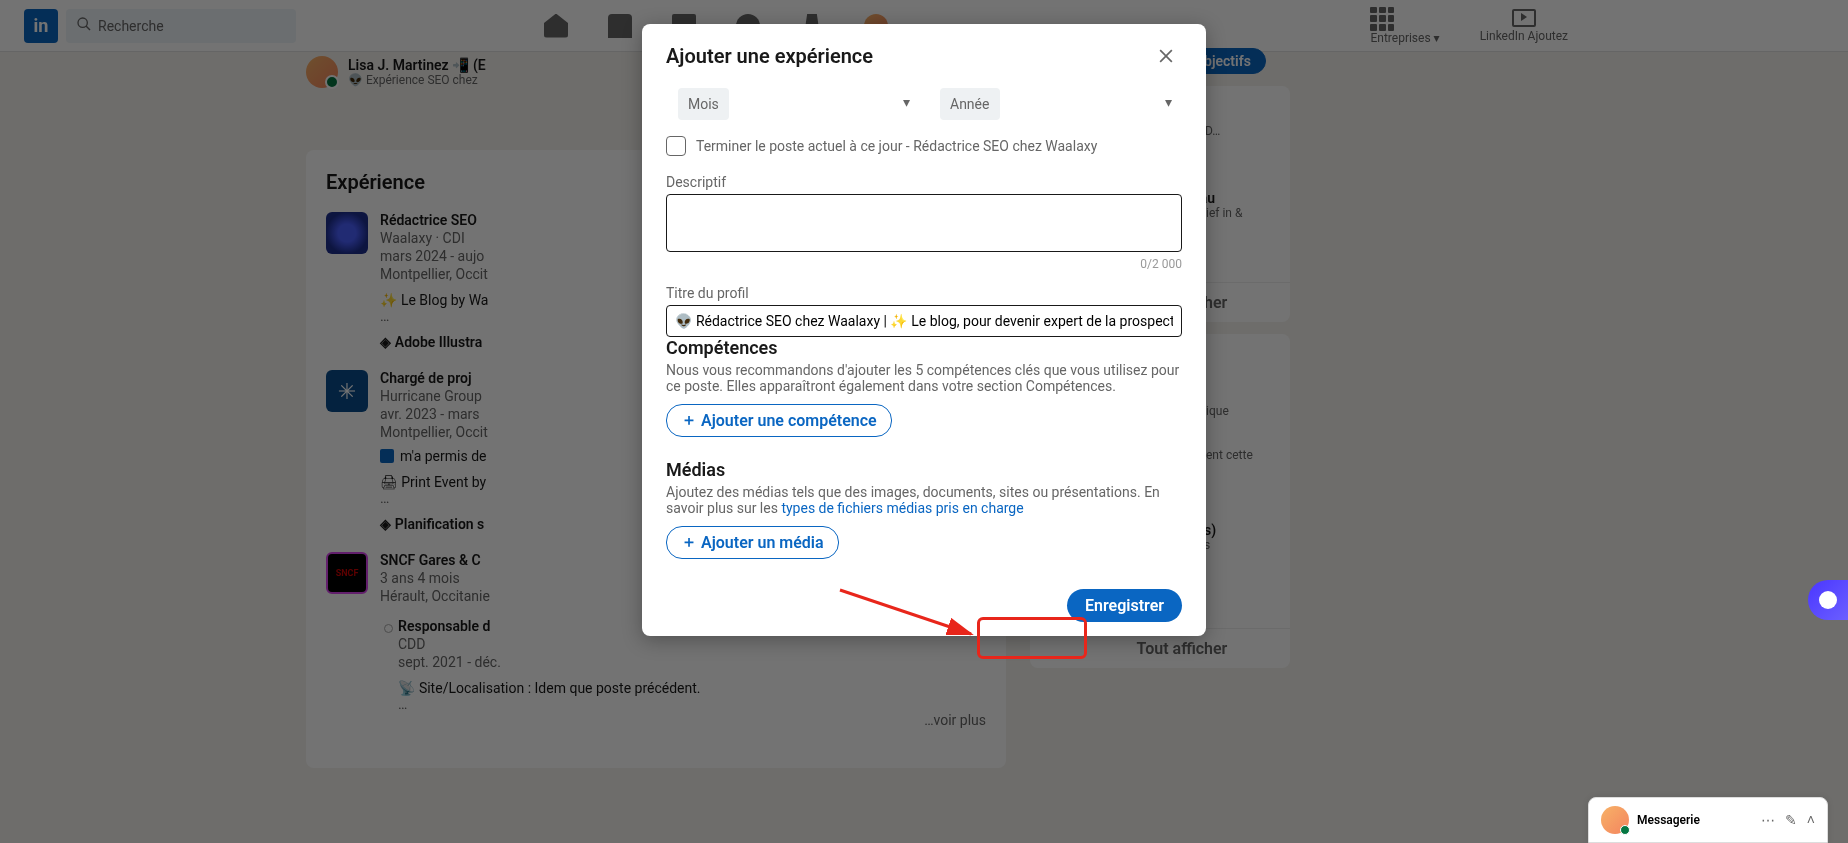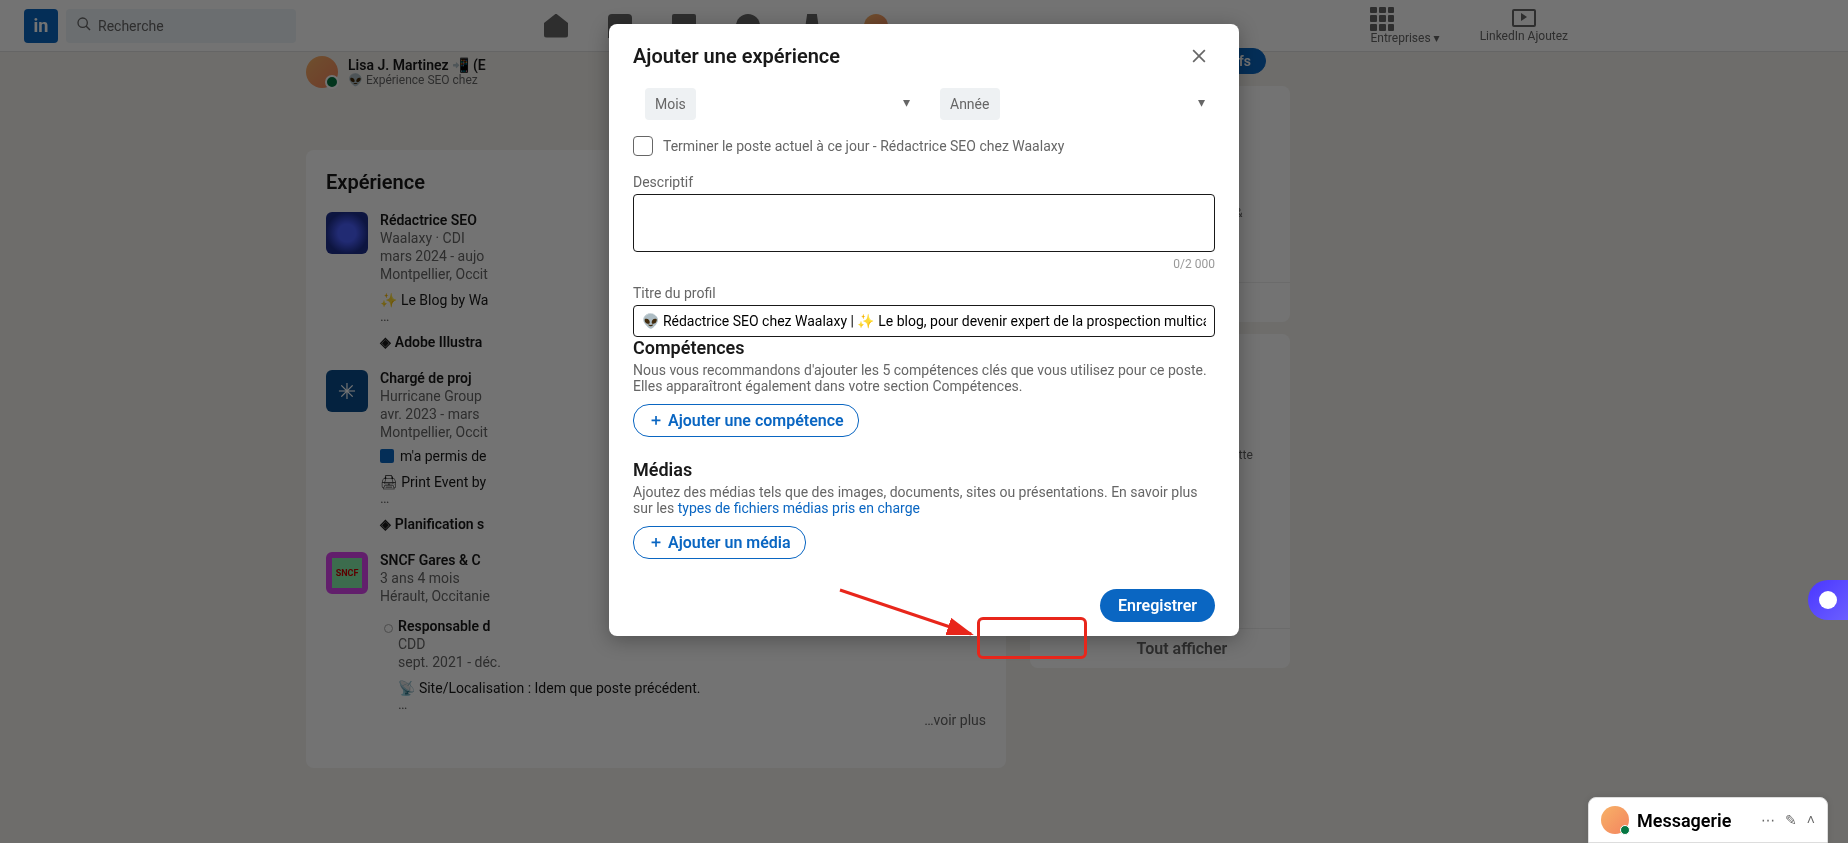--- a/index.html
+++ b/index.html
@@ -25,39 +25,39 @@
   .profile-name { font-weight: 600; font-size: 14px; color: #191919; }
   .profile-sub { font-size: 12px; color: #666; }
 
   .left-col { width: 700px; background: #fff; border-radius: 8px; padding: 20px; margin-top: 40px; }
   .sect-title { font-size: 20px; font-weight: 600; color: #191919; margin-bottom: 18px; }
   .exp-item { display: flex; gap: 12px; margin-bottom: 20px; position: relative; }
   .exp-logo { width: 42px; height: 42px; border-radius: 6px; flex-shrink: 0; }
   .exp-logo.waalaxy { background: radial-gradient(circle, #4a5fff 30%, #1e2f8f 70%); }
   .exp-logo.hurricane { background: #0a4d8c; display:flex; align-items:center; justify-content:center; }
   .exp-logo.hurricane::before { content:'✳'; color:#fff; font-size:22px; }
-  .exp-logo.sncf { background: #86efac; border: 6px solid #d946ef; display:flex; align-items:center; justify-content:center; font-size:9px; color:#c00; font-weight:700; }
+  .exp-logo.sncf { background: #000000; border: 2px solid #d946ef; display:flex; align-items:center; justify-content:center; font-size:9px; color:#c00; font-weight:700; }
   .exp-body { flex: 1; font-size: 14px; color: #666; }
   .exp-title { font-weight: 600; color: #191919; }
   .exp-line { margin-top: 2px; }
   .skill-tag { display: inline-flex; align-items: center; gap: 4px; margin-top: 10px; font-size: 14px; color: #191919; font-weight:600; }
   .timeline { position: relative; padding-left: 18px; }
   .timeline::before { content:''; position:absolute; left:4px; top:6px; width:7px; height:7px; border:1px solid #aaa; border-radius:50%; }
   .voir-plus { color: #666; font-size: 14px; text-align: right; }
   .card { background: #fff; border-radius: 8px; padding: 16px; }
   .pill-btn { border: 1px solid #0a66c2; color: #0a66c2; background: #fff; border-radius: 16px; padding: 4px 14px; font-size: 14px; font-weight:600; cursor: pointer; }
   .pill-btn.solid { background: #0a66c2; color: #fff; }
   .pill-gray { border: 1px solid #666; color: #666; background: #fff; border-radius: 16px; padding: 4px 14px; font-size: 14px; font-weight:600; cursor: pointer; }
   .person { margin-bottom: 14px; }
   .person-name { font-weight: 600; font-size: 14px; color: #191919; }
   .person-sub { font-size: 12px; color: #666; margin-bottom: 8px; }
   .tout-afficher { text-align: center; padding: 10px; font-weight: 600; color: #666; border-top: 1px solid #eee; margin: 0 -16px -16px; }
 
   .overlay { position: absolute; inset: 0; background: rgba(0,0,0,0.55); display: flex; justify-content: center; }
-  .modal { position: absolute; top: 24px; width: 630px; background: #fff; border-radius: 8px; box-shadow: 0 4px 20px rgba(0,0,0,0.3); display: flex; flex-direction: column; }
+  .modal { position: absolute; top: 24px; width: 564px; background: #fff; border-radius: 8px; box-shadow: 0 4px 20px rgba(0,0,0,0.3); display: flex; flex-direction: column; }
   .modal-header { display: flex; justify-content: space-between; align-items: center; padding: 16px 24px; }
   .modal-title { font-size: 20px; font-weight: 600; color: #191919; }
   .close-btn { width: 32px; height: 32px; display: flex; align-items: center; justify-content: center; cursor: pointer; border-radius: 50%; }
   .close-btn svg { width: 20px; height: 20px; }
   .modal-body { padding: 0 24px 16px; overflow-y: auto; font-size: 14px; color: #666; }
   .select-row { display: flex; gap: 8px; margin-bottom: 16px; }
   .select { flex: 1; background: #eef1f3; border: none; border-radius: 4px; height: 32px; padding: 0 10px; color: #666; font-size: 14px; appearance: none; position: relative; }
   .select-wrap { flex: 1; position: relative; padding-left: 12px; }
   .select-wrap::after { content: '▾'; position: absolute; right: 10px; top: 6px; color: #666; pointer-events: none; }
   .checkbox-row { display: flex; align-items: center; gap: 10px; margin-bottom: 18px; }
@@ -73,21 +73,21 @@
   .link { color: #0a66c2; text-decoration: none; }
   .modal-footer { display: flex; justify-content: flex-end; padding: 14px 24px; }
   .save-btn { background: #0a66c2; color: #fff; border: none; border-radius: 18px; padding: 7px 18px; font-size: 16px; font-weight: 600; cursor: pointer; }
 
   .annot-box { position: absolute; border: 3px solid #e8261b; border-radius: 6px; pointer-events: none; }
   .annot-arrow { position: absolute; pointer-events: none; }
 
   .messaging { position: fixed; bottom: 0; right: 20px; width: 240px; background: #fff; border: 1px solid #ddd; border-radius: 8px 8px 0 0; padding: 8px 12px; display: flex; align-items: center; gap: 8px; box-shadow: 0 0 6px rgba(0,0,0,0.1); z-index: 200; }
   .msg-avatar { width: 28px; height: 28px; border-radius: 50%; background: linear-gradient(135deg,#f7b267,#f4845f); position:relative; }
   .msg-avatar::after { content:''; position:absolute; bottom:-1px; right:-1px; width:8px; height:8px; background:#057642; border:1px solid #fff; border-radius:50%; }
-  .msg-title { font-weight: 600; font-size: 18px; flex: 1; }
+  .msg-title { font-weight: 600; font-size: 12px; flex: 1; }
   .msg-icons { display: flex; gap: 10px; color: #666; font-size: 14px; }
 
   .floating-widget { position: fixed; right: 0; top: 580px; width: 40px; height: 40px; background: linear-gradient(135deg,#4a36ff,#6b5fff); border-radius: 20px 0 0 20px; z-index: 200; display:flex; align-items:center; justify-content:center; }
   .floating-widget::before { content:''; width:18px; height:18px; background:#fff; border-radius:50%; }
 </style>
 </head>
 <body>
 
 <div class="topnav">
   <div class="topnav-center">

